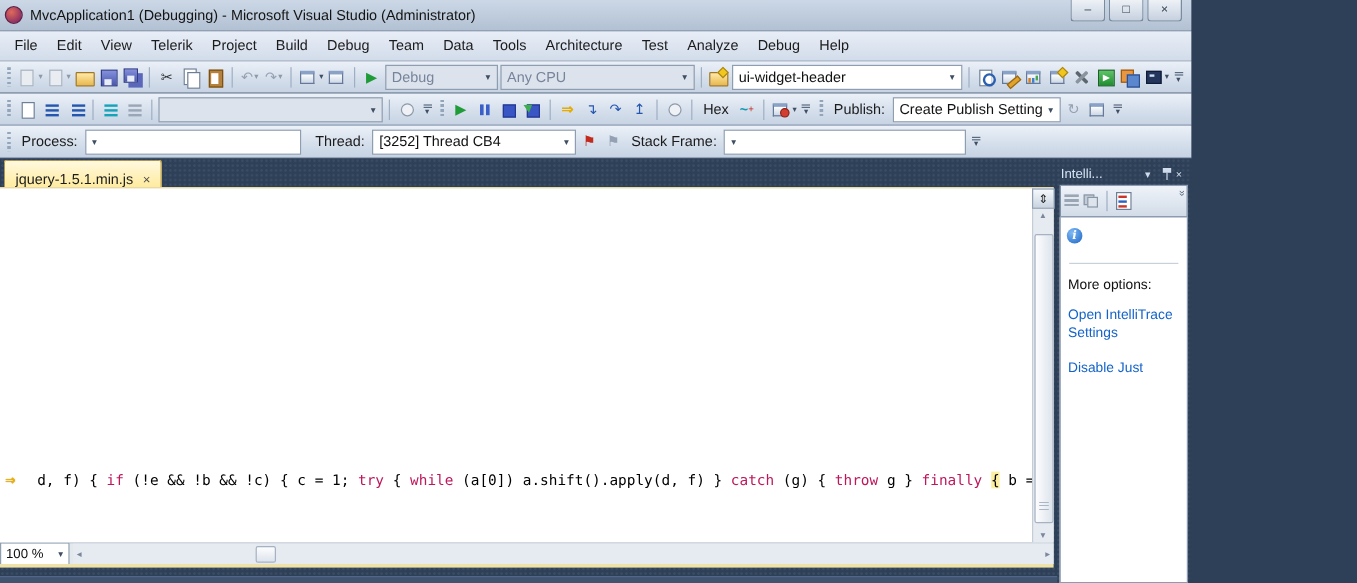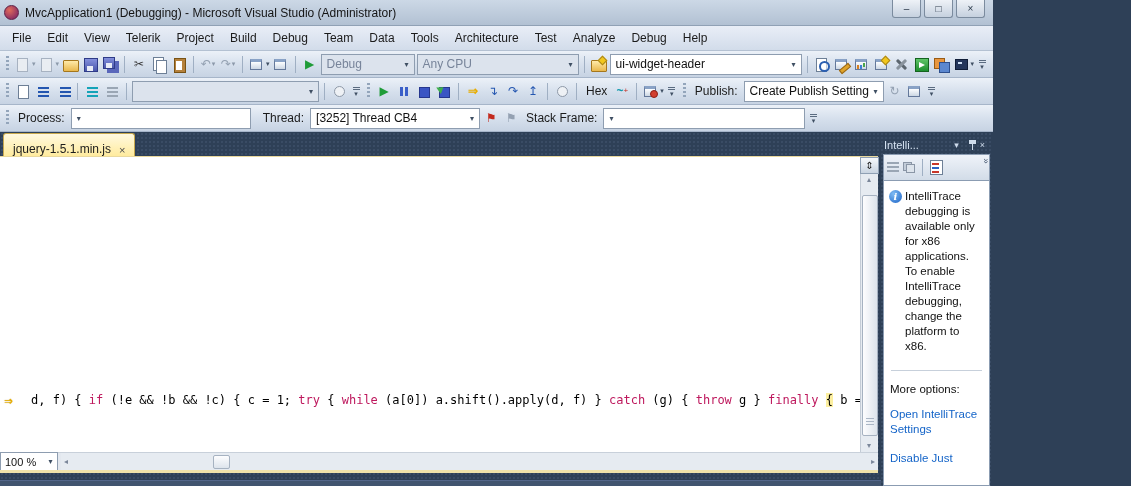--- a/index.html
+++ b/index.html
@@ -508,21 +508,20 @@
       <div class="panel-toolbar">
         <span class="pt-lines"></span>
         <span class="pt-stack"></span>
         <span class="sep"></span>
         <span class="pt-check"></span>
         <span class="pt-chevrons">»</span>
       </div>
       <div class="panel-body">
         <div class="info-row">
           <span class="info-icon">i</span>
-          <span class="info-text">IntelliTrace debugging is available only for x86 applications.  To enable IntelliTrace debugging, change the platform to x86.</span>
         </div>
         <div class="pdivider"></div>
         <div class="more-options">More options:</div>
         <div class="plink">Open IntelliTrace Settings</div>
         <div class="plink">Disable Just</div>
       </div>
     </div>
 
   </div>
 </div>

